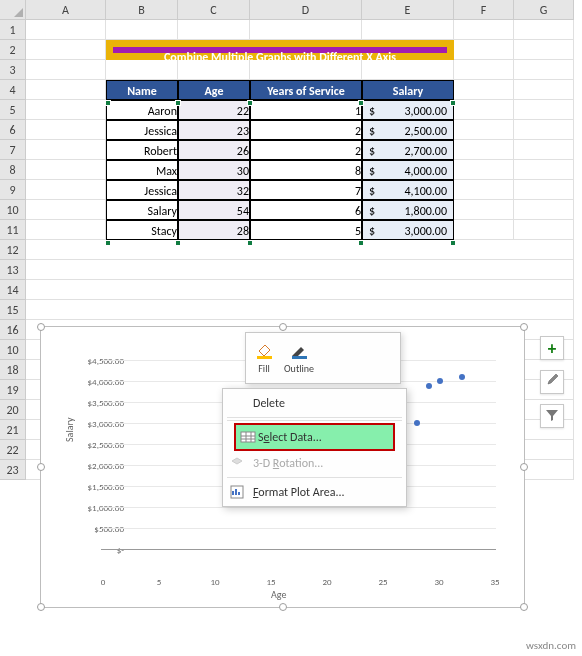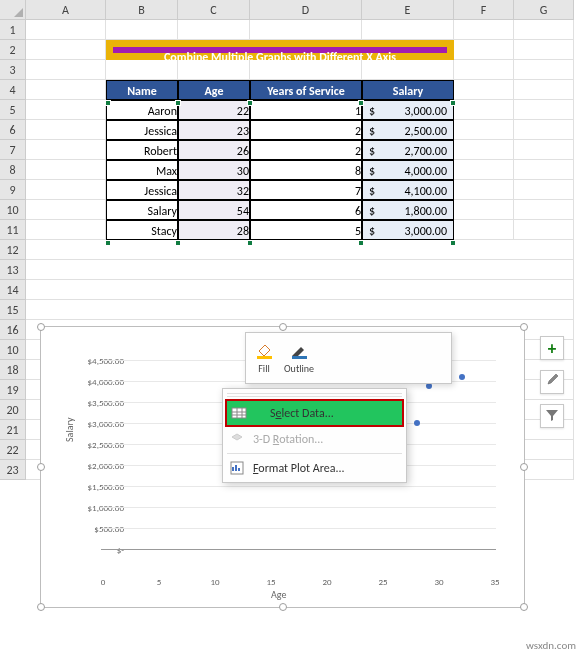--- a/index.html
+++ b/index.html
@@ -126,21 +126,21 @@
       background: #fff;
       box-shadow: 0 1px 2px rgba(0,0,0,0.1);
       display: flex;
       align-items: center;
       justify-content: center;
     }
     
     .mini-toolbar {
       position: absolute;
       left: 245px; top: 332px;
-      width: 207px; height: 52px;
+      width: 156px; height: 52px;
       background: #fefefe;
       border: 1px solid #c8c8c8;
       box-shadow: 2px 2px 6px rgba(0,0,0,0.15);
       display: flex;
       align-items: center;
       padding: 3px 5px;
       gap: 4px;
     }
     .tb-btn { display: flex; flex-direction: column; align-items: center; font-size: 10px; color: #444; padding: 1px 3px; }
     .tb-ico { width: 20px; height: 18px; margin-bottom: 2px; }
@@ -166,21 +166,21 @@
     .ctx-item {
       display: flex;
       align-items: center;
       font-size: 12px;
       padding: 5px 8px 5px 30px;
       position: relative;
       color: #333;
     }
     .ctx-item.dis { color: #aaa; }
     .ctx-item .ci { position: absolute; left: 6px; top: 4px; width: 16px; height: 16px; }
-    .ctx-item.hl { border: 2px solid #c00000; background: #22c55e; margin: 0 2px; padding-left: 43px; }
+    .ctx-item.hl { border: 2px solid #c00000; background: #86efac; margin: 0 11px; padding-left: 22px; }
     .ctx-sep { height: 1px; background: #e0e0e0; margin: 2px 4px; }
     .watermark {
       position: absolute;
       right: 6px; bottom: 4px;
       font-size: 11px;
       color: #888;
     }
     .u { text-decoration: underline; }
   </style>
 </head>
@@ -414,20 +414,23 @@
       <svg width="20" height="18" viewBox="0 0 20 18">
           <path d="M3 14 L12 5 L15 8 L6 17 Z" fill="#444"></path>
           <rect x="3" y="14" width="15" height="3" fill="#2e75b6"></rect>
         </svg>
     </span>
     <span>Outline</span>
   </div>
 </div>
 
 <div class="ctx">
+  <div class="ctx-item">
+      <span>Delete</span>
+    </div>
   <div class="ctx-sep"></div>
   <div class="ctx-sep"></div>
   <div class="ctx-item hl">
     <span class="ci" style="left:4px"><svg width="16" height="16">
           <rect x="1" y="3" width="14" height="10" fill="#fff" stroke="#888"></rect>
           <line x1="1" y1="7" x2="15" y2="7" stroke="#888"></line>
           <line x1="1" y1="10" x2="15" y2="10" stroke="#888"></line>
           <line x1="6" y1="3" x2="6" y2="13" stroke="#888"></line>
           <line x1="11" y1="3" x2="11" y2="13" stroke="#888"></line>
         </svg></span>

